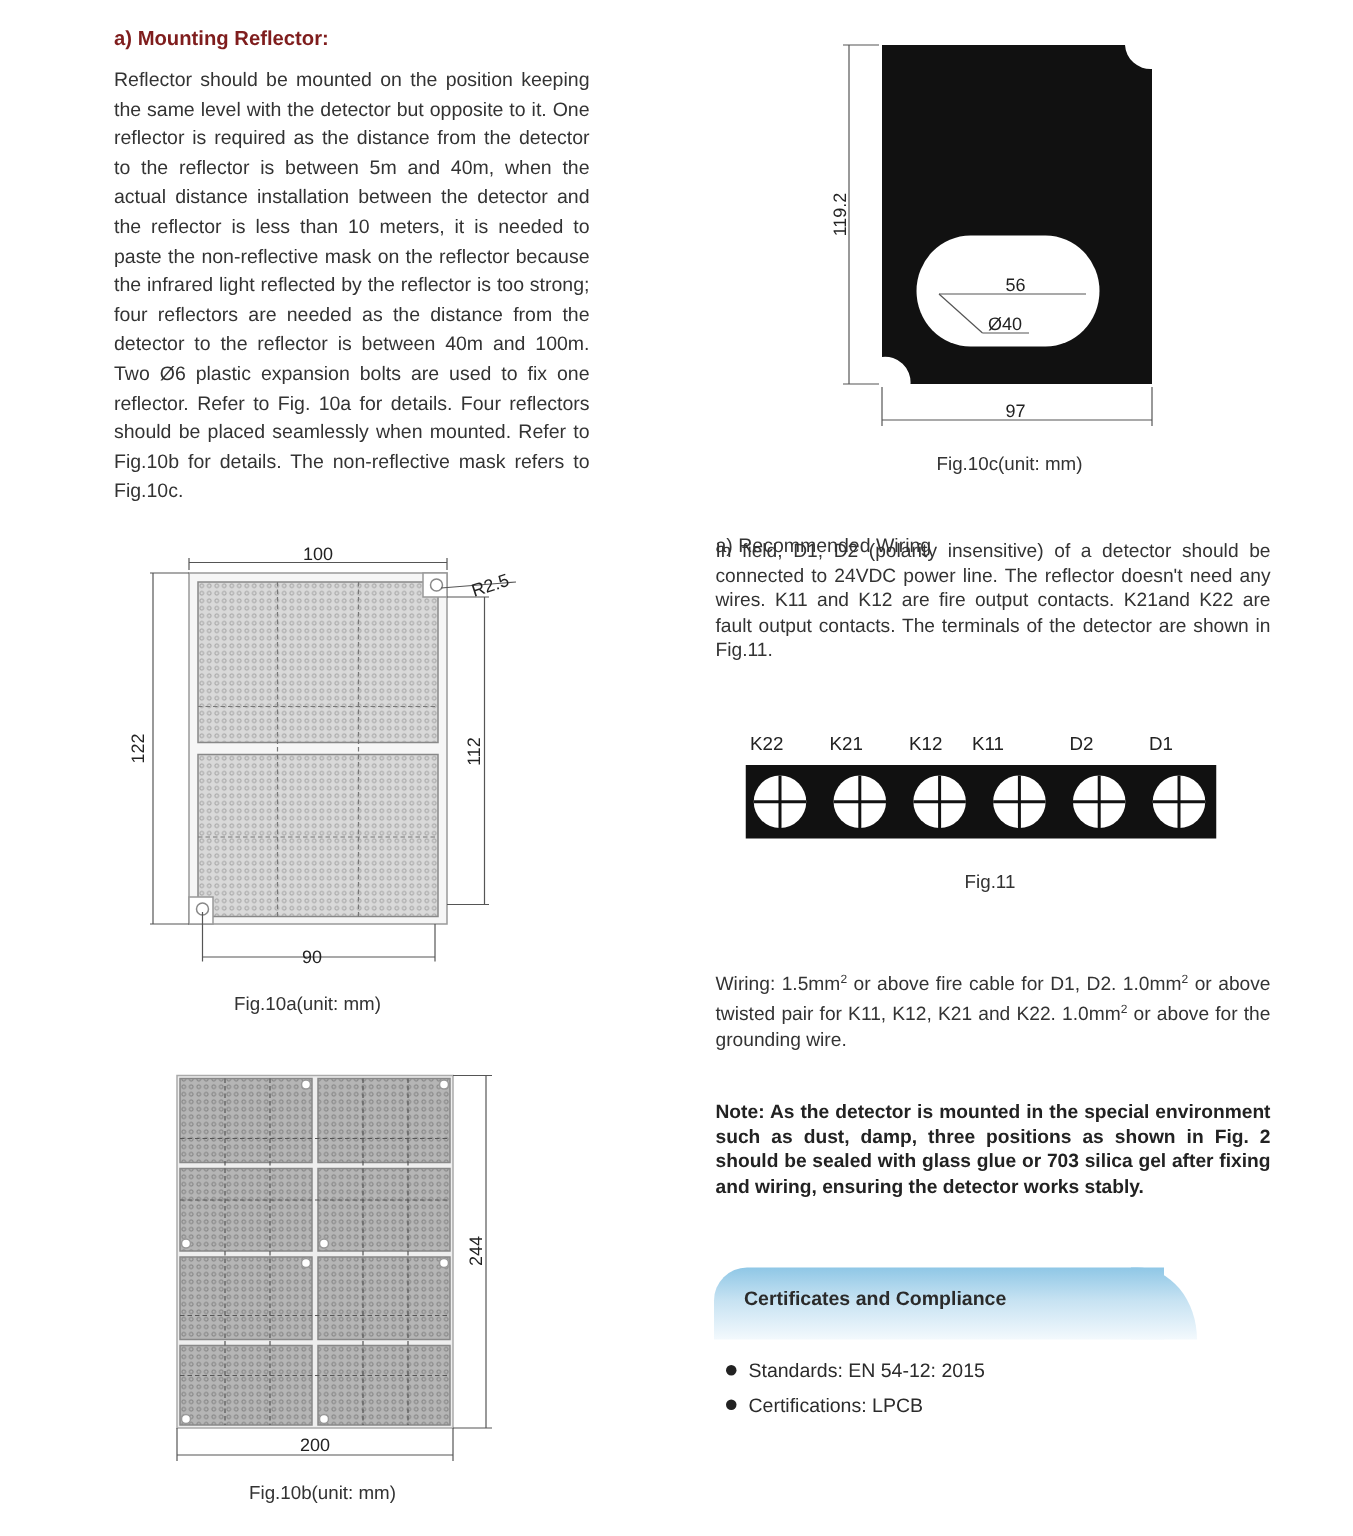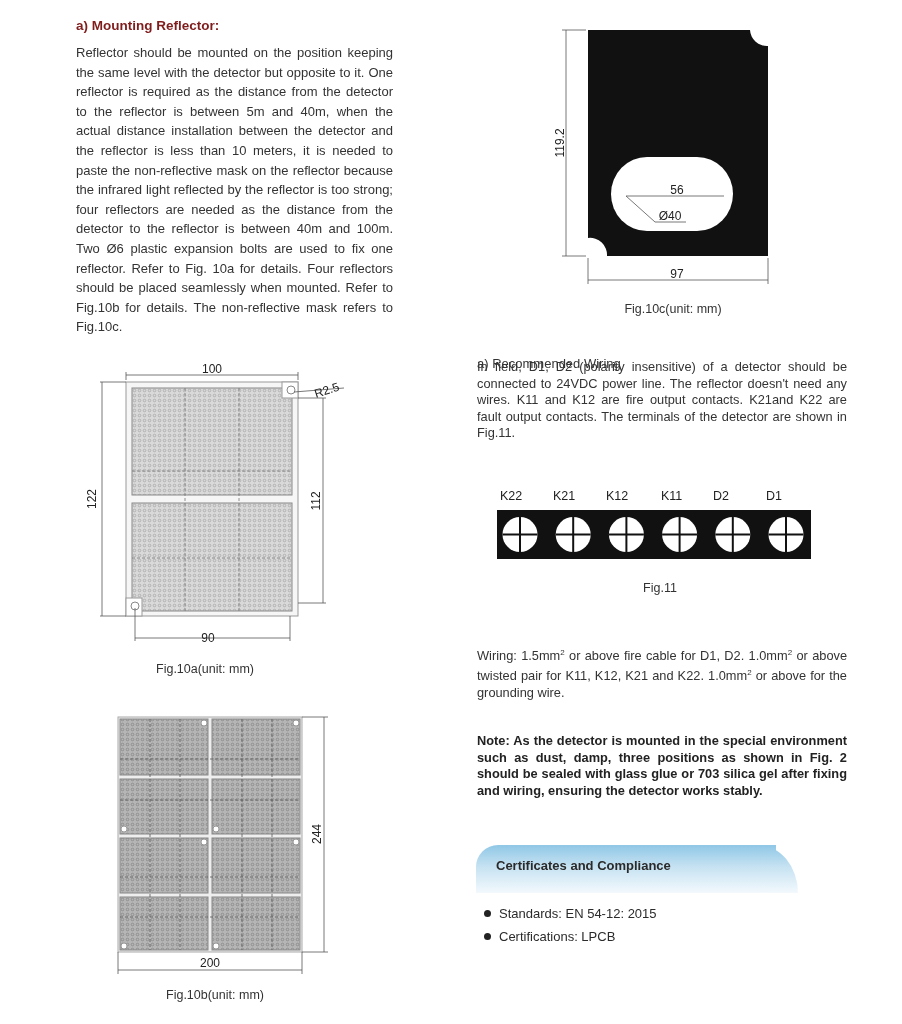--- a/index.html
+++ b/index.html
@@ -146,21 +146,21 @@
 </svg>
 <div class="abs caption" style="left:598px; top:302px; width:150px;">Fig.10c(unit: mm)</div>
 
 <div class="abs" style="left:477px; top:356px; font-size:13px; color:#333;">a) Recommended Wiring</div>
 <div class="abs para2" style="left:477px; top:359px; width:370px;">In field, D1, D2 (polarity insensitive) of a detector should be connected to 24VDC power line. The reflector doesn't need any wires. K11 and K12 are fire output contacts.  K21and K22 are fault output contacts. The terminals of the detector are shown in Fig.11.</div>
 
 <div class="abs" style="left:497px; top:489px; width:314px; height:20px;">
   <div class="term-label" style="left:3px;">K22</div>
   <div class="term-label" style="left:56px;">K21</div>
   <div class="term-label" style="left:109px;">K12</div>
-  <div class="term-label" style="left:164px;">K11</div>
+  <div class="term-label" style="left:151px;">K11</div>
   <div class="term-label" style="left:216px;">D2</div>
   <div class="term-label" style="left:269px;">D1</div>
 </div>
 <svg class="abs" style="left:497px; top:510px;" width="314" height="50">
   <rect x="0" y="0" width="314" height="49" fill="#111"></rect>
   <g id="terms">
       <g>
         <circle cx="23" cy="24.5" r="17.5" fill="#fff"></circle>
         <line x1="5.5" x2="40.5" y1="24.5" y2="24.5" stroke="#111" stroke-width="2"></line>
         <line x1="23" x2="23" y1="7" y2="42" stroke="#111" stroke-width="2"></line>

